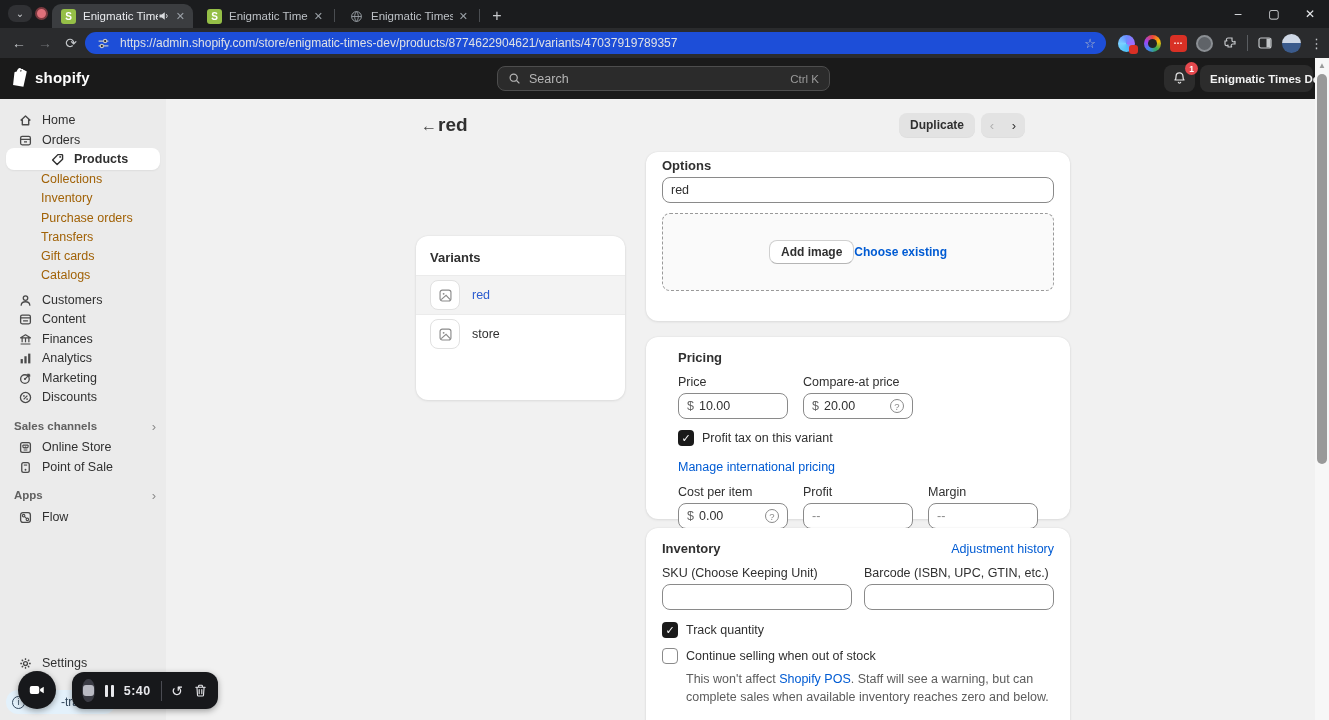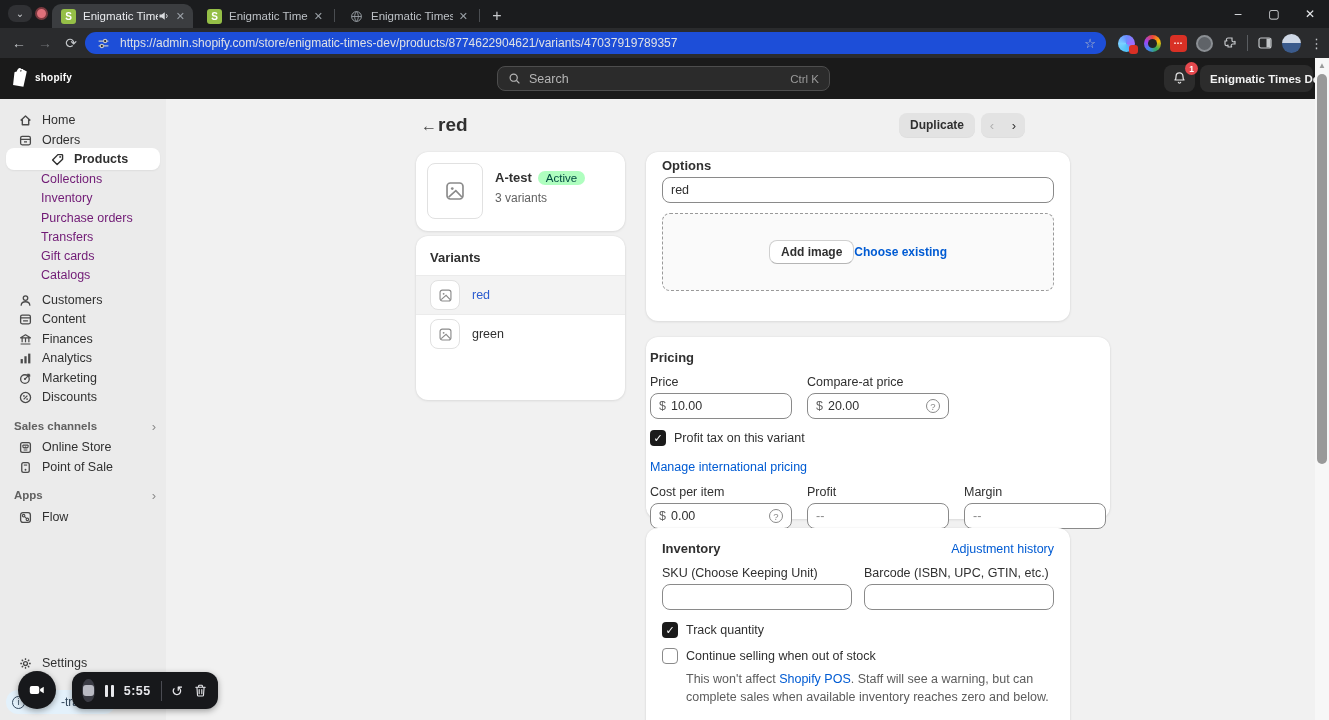--- a/index.html
+++ b/index.html
@@ -35,36 +35,36 @@
   .ext-lens::after { content:""; position:absolute; inset:4px; background:#202124; border-radius:50%; }
   .ext-redbox { width:17px; height:17px; border-radius:4px; background:#d93025; color:#fff; font-size:9px; font-weight:bold; display:flex; align-items:center; justify-content:center; letter-spacing:1px; }
   .ext-gray { width:17px; height:17px; border-radius:50%; background:#5f6368; border:2px solid #8b8f94; }
   .tb-sep { width:1px; height:16px; background:#5a5d61; }
   .avatar-chrome { width:19px; height:19px; border-radius:50%; background:linear-gradient(180deg,#cfd8e6 0 45%, #3b5b8c 45%); }
   .dots3 { color:#c3c6c9; font-size:13px; letter-spacing:0; }
 
   
   .sp-topbar { position:absolute; top:58px; left:0; width:1329px; height:41px; background:#1a1a1a; z-index:30; }
   .sp-logo { position:absolute; left:13px; top:10px; display:flex; align-items:center; gap:5px; color:#fff; }
-  .sp-logo .word { font-size:10px; font-weight:bold; letter-spacing:.2px; }
+  .sp-logo .word { font-size:15px; font-weight:bold; letter-spacing:.2px; }
   .sp-search { position:absolute; left:497px; top:8px; width:333px; height:25px; background:#2b2b2b; border:1px solid #4d4d4d; border-radius:8px; display:flex; align-items:center; color:#b5b5b5; font-size:12.5px; }
   .sp-search .ph { flex:1; margin-left:8px; }
   .sp-search .kbd { margin-right:10px; color:#9a9a9a; font-size:11.5px; }
   .sp-bell { position:absolute; left:1164px; top:7px; width:31px; height:27px; background:#2c2c2c; border-radius:8px; display:flex; align-items:center; justify-content:center; }
   .sp-bell .nbadge { position:absolute; top:-3px; right:-3px; min-width:13px; height:13px; background:#e5484d; border-radius:7px; color:#fff; font-size:8.5px; font-weight:bold; display:flex; align-items:center; justify-content:center; padding:0 3px; }
   .sp-store { position:absolute; left:1200px; top:7px; width:113px; height:27px; background:#2c2c2c; border-radius:8px; display:flex; align-items:center; justify-content:space-between; padding:0 3px 0 10px; }
   .sp-store .name { color:#f1f1f1; font-size:11.5px; font-weight:bold; white-space:nowrap; }
   .sp-store .av { width:21px; height:21px; border-radius:6px; background:#cd3cd8; color:#fff; font-size:7.5px; font-weight:bold; display:flex; align-items:center; justify-content:center; }
 
   
   .sidebar { position:absolute; top:99px; left:0; width:166px; height:621px; background:#ebebeb; z-index:20; }
   .nav-item { position:absolute; left:6px; width:154px; height:22px; display:flex; align-items:center; border-radius:8px; color:#303030; font-size:12.5px; font-weight:500; }
   .nav-item svg { margin:0 9px 0 12px; flex:none; }
   .nav-item.active { background:#fff; font-weight:bold; box-shadow:0 1px 2px rgba(0,0,0,.06);justify-content:center; }
-  .nav-sub { position:absolute; left:6px; width:154px; height:20px; display:flex; align-items:center; padding-left:35px; color:#701a75; font-size:12.5px; font-weight:500; }
+  .nav-sub { position:absolute; left:6px; width:154px; height:20px; display:flex; align-items:center; padding-left:35px; color:#a16207; font-size:12.5px; font-weight:500; }
   .nav-head { position:absolute; left:14px; right:10px; height:18px; display:flex; align-items:center; justify-content:space-between; color:#616161; font-size:11.5px; font-weight:bold; }
   .nav-head .chev { color:#8a8a8a; font-size:13px; font-weight:normal; }
 
   
   .main { position:absolute; top:99px; left:166px; width:1149px; height:621px; background:#f1f1f1; z-index:10; }
   .page-head { position:absolute; top:14px; left:250px; width:656px; height:26px; }
   .back-arrow { position:absolute; left:5px; top:4px; color:#4a4a4a; font-size:16px; }
   .page-title { position:absolute; left:22px; top:1px; font-size:19px; font-weight:bold; color:#303030; }
   .dup-btn { position:absolute; right:97px; top:0; height:24px; padding:0 11px; background:#e3e3e3; border-radius:8px; font-size:12px; font-weight:bold; color:#303030; display:flex; align-items:center; box-shadow:0 1px 0 rgba(0,0,0,.08); }
   .pager { position:absolute; right:47px; top:0; width:44px; height:24px; background:#e3e3e3; border-radius:8px; display:flex; align-items:center; justify-content:space-around; box-shadow:0 1px 0 rgba(0,0,0,.08); }
@@ -102,21 +102,21 @@
 
   
   .opt-card { left:480px; top:53px; width:424px; height:169px; padding:6px 16px; }
   .opt-card .lbl { margin-top:9px; }
   .opt-card .tin { margin-top:4px; }
   .dropzone { margin-top:10px; height:78px; border:1px dashed #999; border-radius:8px; background:#fafafa; display:flex; align-items:center; justify-content:center; }
   .btn-white { height:24px; padding:0 11px; background:#fff; border:1px solid #d0d0d0; border-bottom-color:#b5b5b5; border-radius:8px; font-size:12px; font-weight:bold; color:#303030; display:flex; align-items:center; }
   .link-bold { color:#005bd3; font-size:12px; font-weight:bold; }
 
   
-  .price-card { left:480px; top:238px; width:464px; height:182px; padding:13px 4px; }
+  .price-card { left:480px; top:238px; width:424px; height:182px; padding:13px 32px; }
   .grid3 { display:grid; grid-template-columns:1fr 1fr 1fr; column-gap:15px; }
   .grid2 { display:grid; grid-template-columns:1fr 1fr; column-gap:12px; }
   .fld .lbl { margin-bottom:4px; } .mt10 { margin-top:10px; } .mt11 { margin-top:11px; } .mt12 { margin-top:12px; }
   .dimval input { color:#8a8a8a; }
 
   
   .inv-card { left:480px; top:429px; width:424px; height:240px; padding:13px 16px; }
   .row-between { display:flex; align-items:center; justify-content:space-between; }
   .helper { font-size:12.5px; color:#5c5c5c; line-height:1.45; margin:6px 0 0 24px; width:370px; }
 
@@ -384,36 +384,20 @@
   <div class="page-head">
     <span class="back-arrow">←</span>
     <span class="page-title">red</span>
     <div class="dup-btn">Duplicate</div>
     <div class="pager">
       <span class="prev">‹</span>
       <span class="next">›</span>
     </div>
   </div>
 
-  <div class="card prod-card">
-    <div class="thumb-lg">
-      <svg width="22" height="22" viewBox="0 0 16 16">
-          <rect x="2.2" y="2.2" width="11.6" height="11.6" rx="2.4" stroke="#8a8a8a" fill="none" stroke-width="1.2"></rect>
-          <circle cx="6" cy="6.2" r="1" fill="#8a8a8a"></circle>
-          <path d="M3.4 12.4 L8.6 7.8 L13 12.4" stroke="#8a8a8a" fill="none" stroke-width="1.2"></path>
-        </svg>
-    </div>
-    <div class="prod-meta">
-      <div class="prod-name-row">
-        <span class="prod-name">A-test</span>
-        <span class="badge-active" style="background:#affebf;color:#014b40;">Active</span>
-      </div>
-      <div class="prod-variants">3 variants</div>
-    </div>
-  </div>
 
   <div class="card var-card">
     <div class="var-head card-title">Variants</div>
     <div class="var-row sel">
       <span class="thumb-sm">
         <svg width="15" height="15" viewBox="0 0 16 16">
             <rect x="2.2" y="2.2" width="11.6" height="11.6" rx="2.4" stroke="#8a8a8a" fill="none" stroke-width="1.2"></rect>
             <circle cx="6" cy="6.2" r="1" fill="#8a8a8a"></circle>
             <path d="M3.4 12.4 L8.6 7.8 L13 12.4" stroke="#8a8a8a" fill="none" stroke-width="1.2"></path>
           </svg>
@@ -421,21 +405,21 @@
       <span>red</span>
     </div>
     <div class="var-row">
       <span class="thumb-sm">
         <svg width="15" height="15" viewBox="0 0 16 16">
             <rect x="2.2" y="2.2" width="11.6" height="11.6" rx="2.4" stroke="#8a8a8a" fill="none" stroke-width="1.2"></rect>
             <circle cx="6" cy="6.2" r="1" fill="#8a8a8a"></circle>
             <path d="M3.4 12.4 L8.6 7.8 L13 12.4" stroke="#8a8a8a" fill="none" stroke-width="1.2"></path>
           </svg>
       </span>
-      <span>green</span>
+      <span>store</span>
     </div>
   </div>
 
   <div class="card opt-card">
     <div class="card-title">Options</div>
     <div class="tin">
       <input value="red" style="">
     </div>
     <div class="dropzone">
       <div class="btn-white">Add image</div>
@@ -545,21 +529,21 @@
 </div>
 
 <div class="rec-pill">
   <span class="rec-stop">
       <span class="sq"></span>
     </span>
   <span class="rec-pause">
       <i></i>
       <i></i>
     </span>
-  <span class="rec-time">5:55</span>
+  <span class="rec-time">5:40</span>
   <span class="rec-sep"></span>
   <span class="rec-restart">↺</span>
   <span>
     <svg width="15" height="15" viewBox="0 0 16 16">
         <path d="M3 4.5 H13 M6 4.5 V3.2 A.8.8 0 0 1 6.8 2.4 H9.2 A.8.8 0 0 1 10 3.2 V4.5 M4.2 4.5 L4.8 13 A1 1 0 0 0 5.8 13.9 H10.2 A1 1 0 0 0 11.2 13 L11.8 4.5 M6.6 7 V11.4 M9.4 7 V11.4" stroke="#e8e8ec" fill="none" stroke-width="1.2" stroke-linecap="round"></path>
       </svg>
   </span>
 </div>
 
 </body></html>

